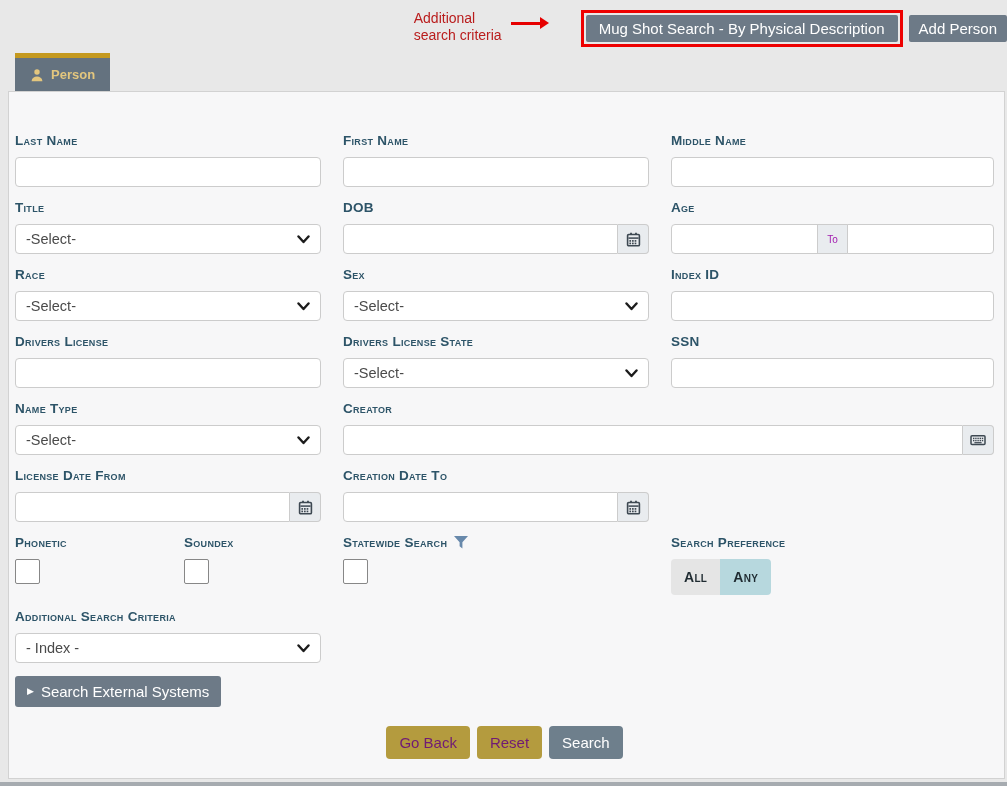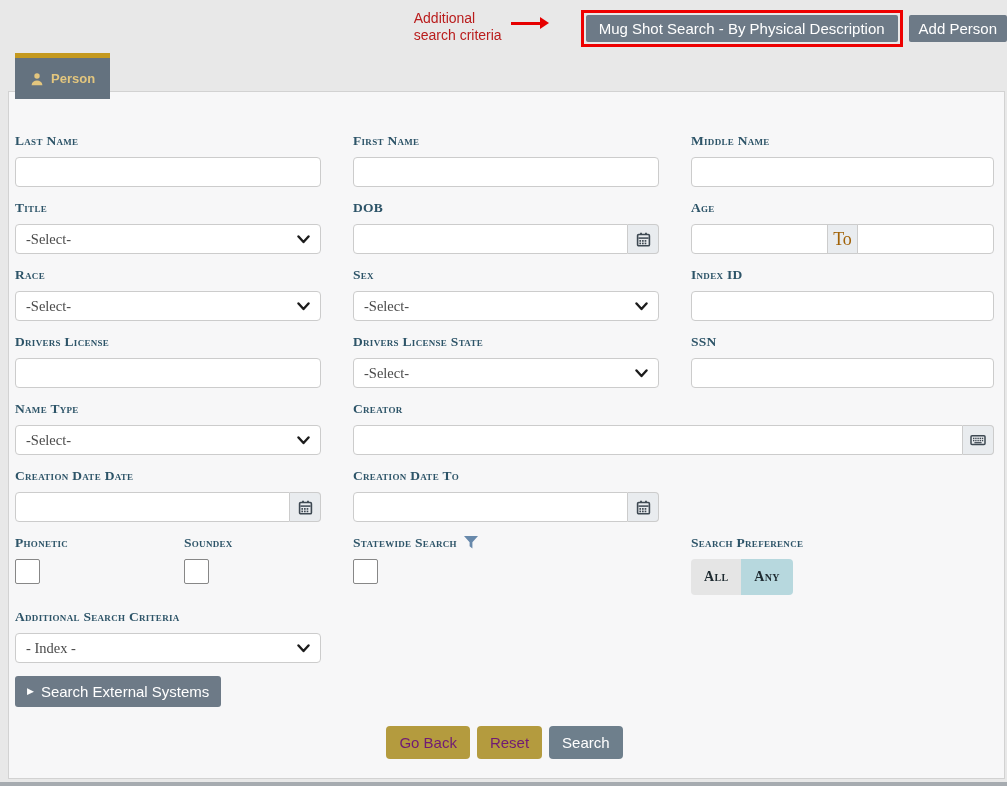--- a/index.html
+++ b/index.html
@@ -15,41 +15,41 @@
   .ann-text { color:#b91c1c; font-weight:normal; font-size:14px; line-height:1.2; text-align:left; }
   .arrow { display:flex; align-items:center; margin:7px 4px 0 9px; }
   .arrow-line { width:29px; height:3px; background:#e60000; }
   .arrow-head { width:0; height:0; border-left:9px solid #e60000; border-top:6px solid transparent; border-bottom:6px solid transparent; }
   .red-box { border:3px solid #ee0000; padding:2px; background:transparent;margin-left:28px; }
   .slate-btn { background:#6d7a87; color:#fff; border:none; font-family:inherit; font-size:15px; padding:5px 13px; border-radius:2px; cursor:pointer; }
   .add-person { margin:5px 0 0 6px; padding:5px 10px; }
   
   .tab-row { margin-left:15px; height:38px; }
   .tab { display:inline-flex; align-items:center; gap:7px; background:#64727f; border-top:5px solid #c4991f;
-         color:#e3c67e; font-weight:bold; font-size:13px; padding:0 15px; height:46px; cursor:pointer; }
+         color:#e3c67e; font-weight:bold; font-size:13px; padding:0 15px; height:38px; cursor:pointer; }
   
   .panel { margin:0 2px 0 8px; background:#f7f7f8; border:1px solid #d2d2d2; height:688px; padding:40px 10px 0 6px; }
-  .grid { display:grid; grid-template-columns:306px 306px auto; column-gap:32px; margin-bottom:12px;font-family:Liberation Serif, serif; }
+  .grid { display:grid; grid-template-columns:306px 306px auto; column-gap:22px; margin-bottom:12px; }
   .label { display:block; color:#2d5468; font-weight:bold; font-size:13.5px; font-variant:small-caps;
            letter-spacing:.3px; margin-bottom:8px; line-height:17px; }
   .label-row { display:flex; align-items:center; gap:7px; margin-bottom:8px; }
   .label-row .label { margin-bottom:0; }
   .text-input { width:100%; height:30px; border:1px solid #ccc; border-radius:4px; background:#fff;
                 font-family:inherit; font-size:14px; padding:0 8px; color:#333; outline:none; }
   .select { height:30px; border:1px solid #ccc; border-radius:4px; background:#fff; display:flex;
             align-items:center; justify-content:space-between; padding:0 10px; font-size:14.5px; color:#4a4a4a; cursor:pointer; }
   .input-group { display:flex; }
   .input-group .text-input { border-radius:4px 0 0 4px; }
   .addon { width:31px; flex:0 0 31px; background:#e9ecef; border:1px solid #ccc; border-left:none;
            border-radius:0 4px 4px 0; display:flex; align-items:center; justify-content:center; cursor:pointer; }
   .age-group { display:flex; }
   .age-group .text-input { flex:1; min-width:0; }
   .age-first { border-radius:4px 0 0 4px; }
   .age-to { width:31px; flex:0 0 31px; background:#e9ecef; border:1px solid #ccc; margin-left:-1px;
-            display:flex; align-items:center; justify-content:center; font-size:18px; color:#a16207; }
+            display:flex; align-items:center; justify-content:center; font-size:10px; color:#a21caf; }
   .age-second { border-radius:0 4px 4px 0; margin-left:-1px; }
   .checkbox { width:25px; height:25px; background:#fff; border:1px solid #878787; border-radius:2px; cursor:pointer; }
   .cb-pair { display:grid; grid-template-columns:169px auto; }
   .pref-toggle { display:inline-flex; border-radius:4px; overflow:hidden; }
   .pref-btn { padding:10px 13px; font-weight:bold; font-size:14px; font-variant:small-caps; letter-spacing:.3px;
               color:#1f2b31; border:none; font-family:inherit; cursor:pointer; }
   .pref-all { background:#e5e5e5; }
   .pref-any { background:#b7d8de; }
   .ext-btn { display:inline-flex; align-items:center; gap:7px; background:#6d7a87; color:#fff; font-family:inherit;
              font-size:15px; padding:7px 12px; border:none; border-radius:3px; margin-top:13px; cursor:pointer; }
@@ -241,21 +241,21 @@
             </svg>
           </span>
         </span>
       </div>
     </div>
   </div>
 
   
   <div class="grid">
     <div>
-      <span class="label">Creation Date Date</span>
+      <span class="label">License Date From</span>
       <div class="input-group">
         <input class="text-input" style="">
         <span class="addon">
           <span>
             <svg class="icon-svg" width="15" height="15" viewBox="0 0 16 16">
               <path fill="#3d4852" d="M4.4 0.8h1.9v2.4H4.4zM9.7 0.8h1.9v2.4H9.7z"></path>
               <rect x="1.7" y="2.7" width="12.6" height="12" rx="1.2" fill="none" stroke="#3d4852" stroke-width="1.7"></rect>
               <rect x="2.6" y="5.7" width="10.8" height="1.6" fill="#3d4852"></rect>
               <rect x="3.6" y="8.6" width="1.8" height="1.8" fill="#3d4852"></rect>
                 <rect x="6.4" y="8.6" width="1.8" height="1.8" fill="#3d4852"></rect>

